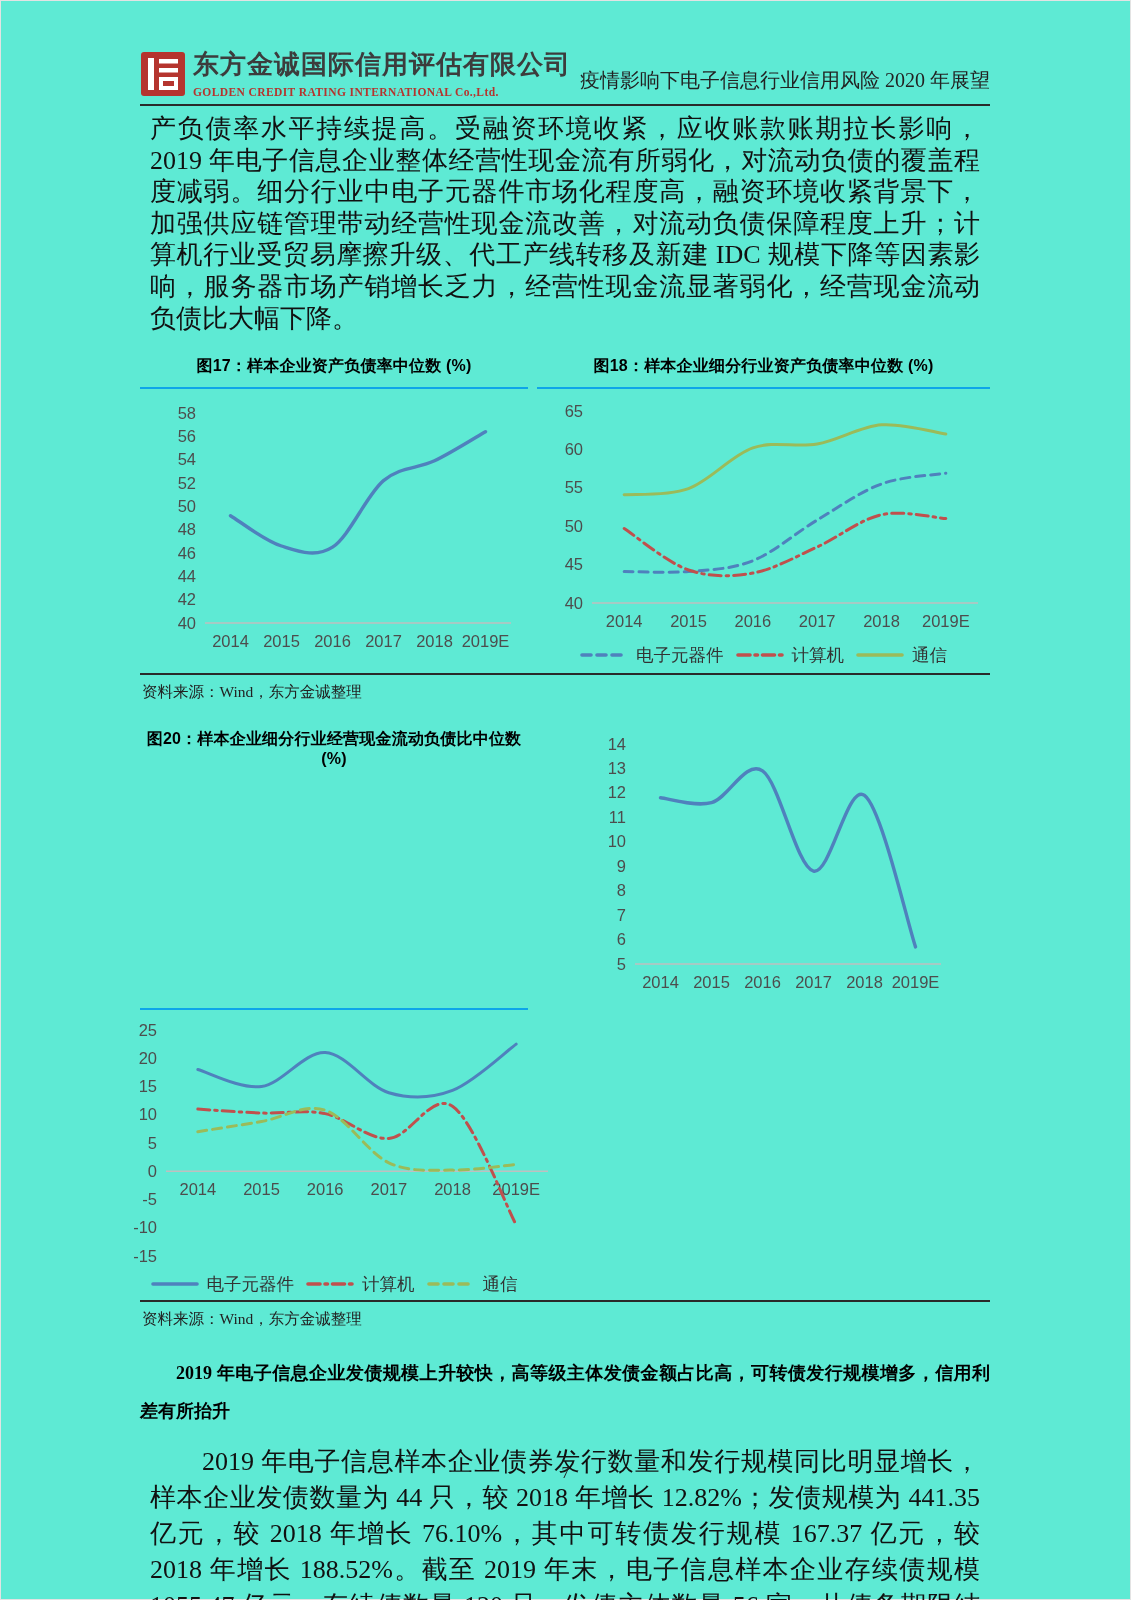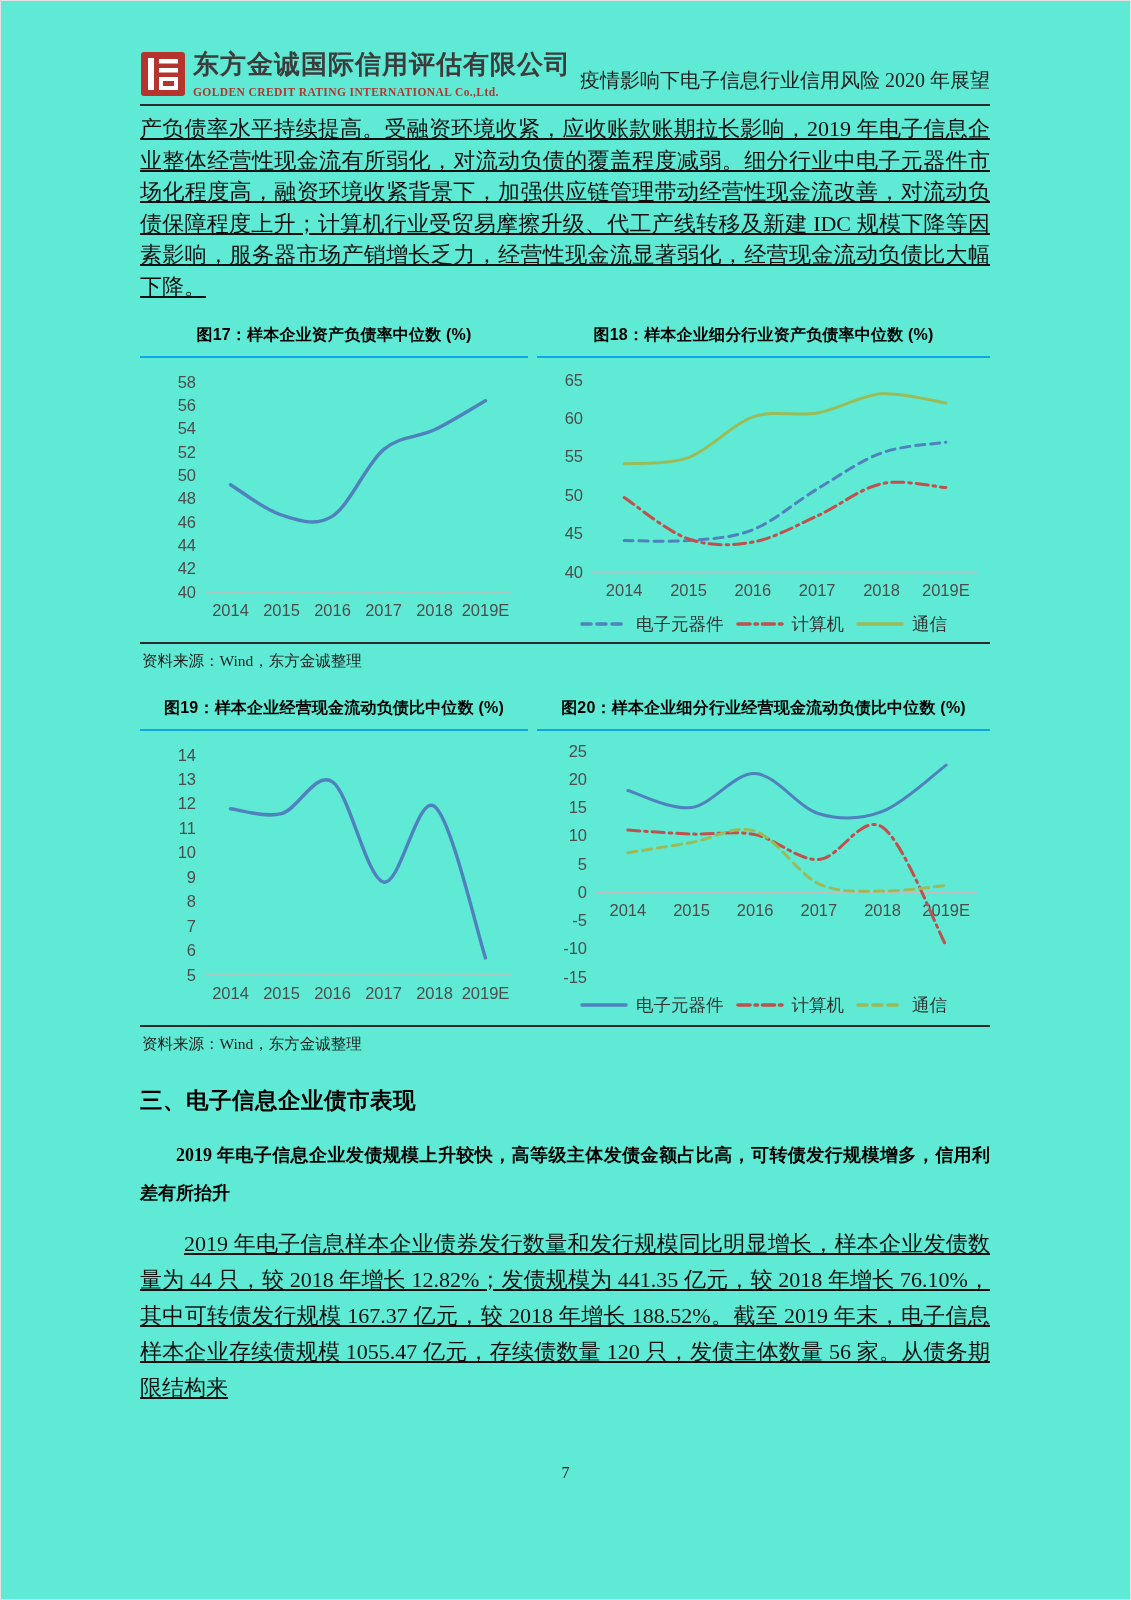--- a/index.html
+++ b/index.html
@@ -17,22 +17,22 @@
   
   .hdr-row{display:flex;justify-content:space-between;align-items:flex-end;}
   .logo{display:flex;align-items:center;gap:7px;}
   .logo-icon{width:46px;height:46px;flex:0 0 auto;}
   .logo-cn{font-family:"Liberation Sans","DejaVu Sans",sans-serif;font-weight:bold;font-size:26px;line-height:28px;color:#3c3c3c;letter-spacing:1px;}
   .logo-en{font-family:"Liberation Serif","DejaVu Serif",serif;font-weight:bold;font-size:11.5px;color:#b5342e;letter-spacing:.4px;margin-top:8px;}
   .hdr-title{font-size:20px;color:#222;padding-bottom:4px;white-space:nowrap;}
   .hdr-rule{border:none;border-top:2.5px solid #2a2a2a;margin:6px 0 0 0;}
   
   p.body{
-    font-size:22px;line-height:31.6px;text-align:justify;
-    margin:0;text-indent:2em;color:#111;text-decoration:underline;
+    font-size:26px;line-height:31.6px;text-align:justify;
+    margin:10px;text-indent:2em;color:#111;
   }
   p.body.noindent{text-indent:0;}
   p.para1{margin-top:7px;}
   p.para3{line-height:36px;margin-top:14px;}
   
   .fig-table{display:grid;grid-template-columns:388px 1fr;column-gap:9px;margin-top:13px;}
   .fig-title{
     font-size:16px;font-weight:bold;text-align:center;color:#000;
     padding:9px 0 10px 0;border-bottom:2px solid #0ea5e9;
     font-family:"Liberation Sans","DejaVu Sans",sans-serif;letter-spacing:.2px;
@@ -150,21 +150,20 @@
               </svg>
               <span>通信</span>
             </span>
           </div>
       </div>
       <div class="fig-bottom"></div>
     </section>
     <div class="source">资料来源：Wind，东方金诚整理</div>
 
     <section class="fig-table">
-      <div class="fig-title">图19：样本企业经营现金流动负债比中位数 (%)</div>
       <div class="fig-title">图20：样本企业细分行业经营现金流动负债比中位数 (%)</div>
       <div class="fig-cell">
         <svg class="chart" viewBox="0 0 386 282" width="386" height="282">
             <text x="55" y="241.5" text-anchor="end" font-size="16.5">5</text>
             <text x="55" y="217.05555555555554" text-anchor="end" font-size="16.5">6</text>
             <text x="55" y="192.61111111111111" text-anchor="end" font-size="16.5">7</text>
             <text x="55" y="168.16666666666669" text-anchor="end" font-size="16.5">8</text>
             <text x="55" y="143.72222222222223" text-anchor="end" font-size="16.5">9</text>
             <text x="55" y="119.27777777777777" text-anchor="end" font-size="16.5">10</text>
             <text x="55" y="94.83333333333334" text-anchor="end" font-size="16.5">11</text>
@@ -221,19 +220,18 @@
                 <line x1="2" x2="46" y1="6" y2="6" stroke="#9BBB59" stroke-width="3.6" stroke-linecap="round" stroke-dasharray="9 6"></line>
               </svg>
               <span>通信</span>
             </span>
           </div>
       </div>
       <div class="fig-bottom"></div>
     </section>
     <div class="source">资料来源：Wind，东方金诚整理</div>
 
-    <h2 class="section">三、电子信息企业债市表现</h2>
     <p class="subhead">2019 年电子信息企业发债规模上升较快，高等级主体发债金额占比高，可转债发行规模增多，信用利差有所抬升</p>
     <p class="body para3">2019 年电子信息样本企业债券发行数量和发行规模同比明显增长，样本企业发债数量为 44 只，较 2018 年增长 12.82%；发债规模为 441.35 亿元，较 2018 年增长 76.10%，其中可转债发行规模 167.37 亿元，较 2018 年增长 188.52%。截至 2019 年末，电子信息样本企业存续债规模 1055.47 亿元，存续债数量 120 只，发债主体数量 56 家。从债务期限结构来</p>
   </main>
 
   <div class="page-num">7</div>
 </div>
 
 </body></html>

